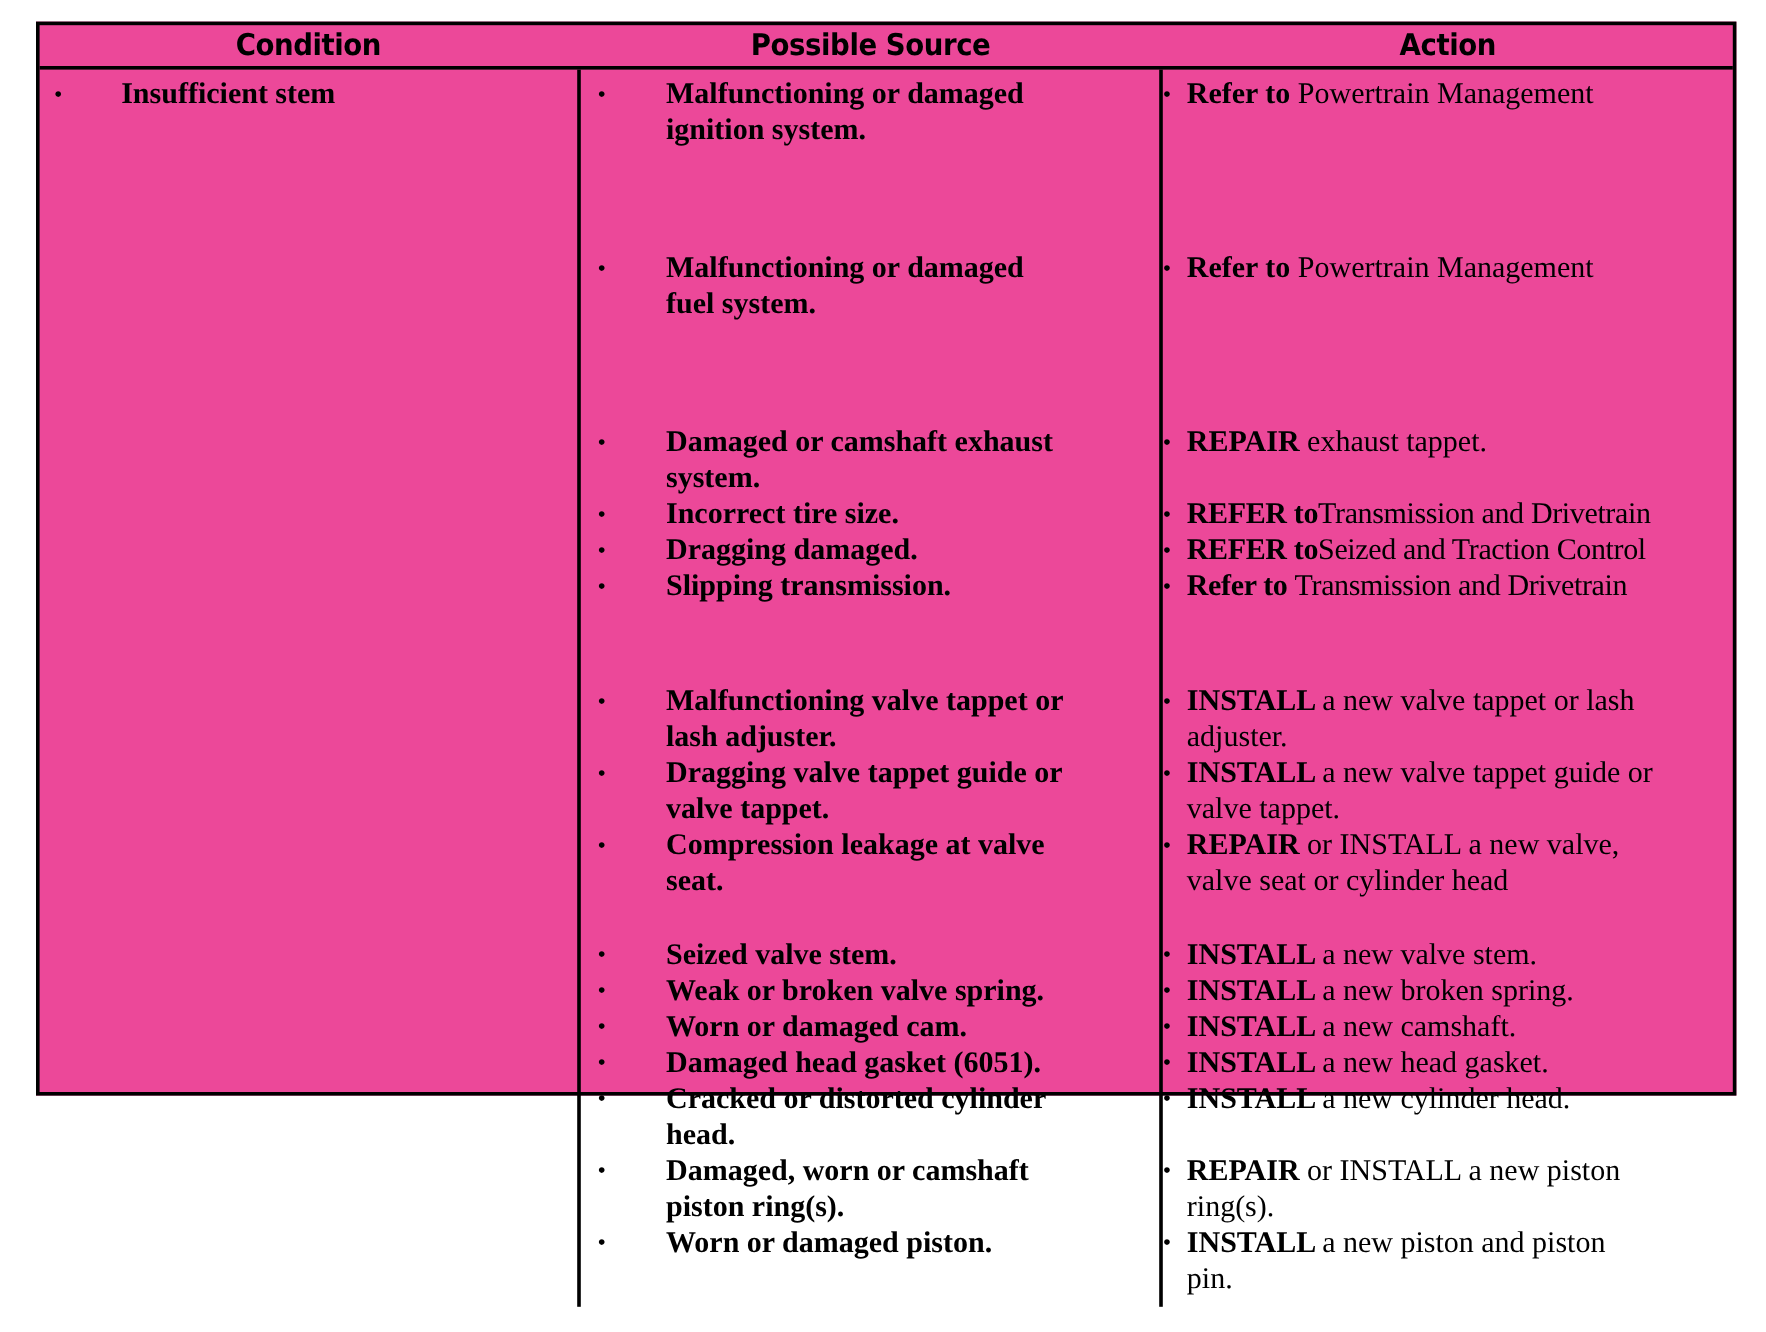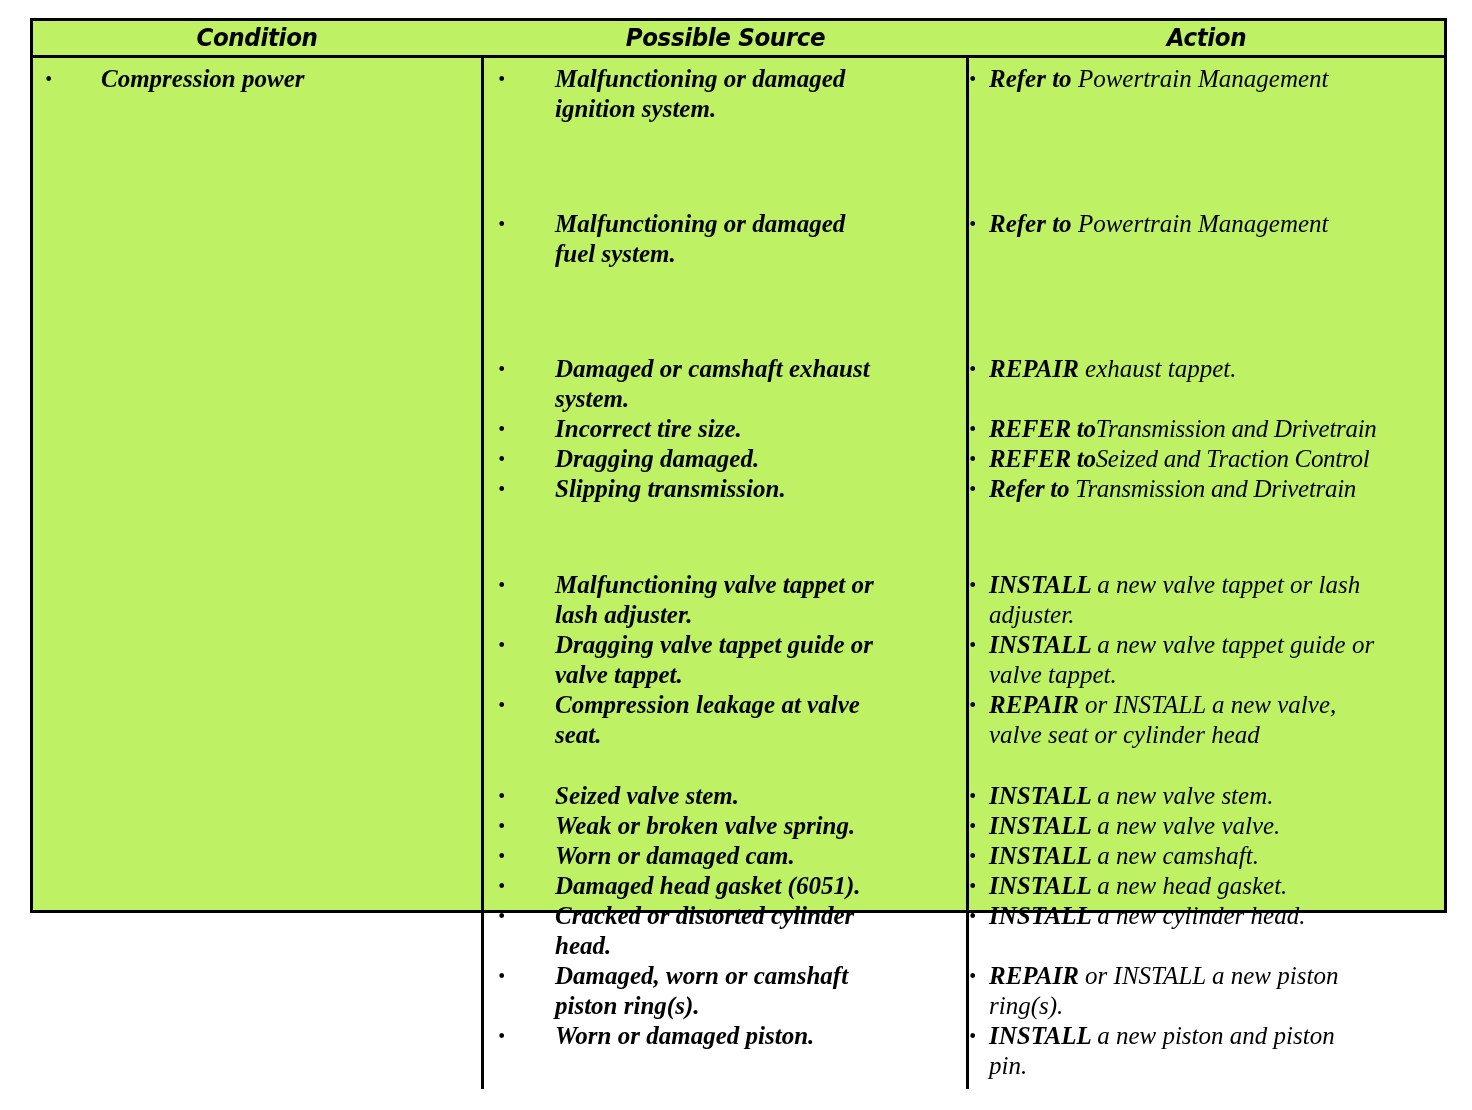--- a/index.html
+++ b/index.html
@@ -25,22 +25,21 @@
 
   
   .tbl {
     position: absolute;
     left: 30px;
     top: 18px;
     width: 1417px;
     height: 895px;
     box-sizing: border-box;
     border: 3px solid #000;
-    background: #bef264;
-    font-style: italic;
+    background: #ec4899;
   }
 
   .hdr-row {
     position: absolute;
     left: 0; top: 0;
     width: 100%;
     height: 37px;
     border-bottom: 3px solid #000;
     box-sizing: border-box;
   }
@@ -139,21 +138,21 @@
       <div class="hdr-cell hdr-c2">Possible Source</div>
       <div class="hdr-cell hdr-c3">Action</div>
     </div>
 
     <div class="vdiv vdiv-1"></div>
     <div class="vdiv vdiv-2"></div>
 
     <div class="col col-condition">
       <div class="item cond-item">
         <span class="bullet">•</span>
-        <span class="txt">Compression power</span>
+        <span class="txt">Insufficient stem</span>
       </div>
     </div>
 
     <div class="col col-source">
 
       <div class="item src-item" style="top:6px; width:400px;">
         <span class="bullet">•</span>
         <span class="txt">Malfunctioning or damaged ignition system.</span>
       </div>
 
@@ -280,21 +279,21 @@
         <span class="txt"><span class="lead">REPAIR </span><span class="rest">or INSTALL a new valve, valve seat or cylinder head</span></span>
       </div>
 
       <div class="item act-item wide" style="top:723px;">
         <span class="bullet">•</span>
         <span class="txt"><span class="lead">INSTALL </span><span class="rest">a new valve stem.</span></span>
       </div>
 
       <div class="item act-item wide" style="top:753px;">
         <span class="bullet">•</span>
-        <span class="txt"><span class="lead">INSTALL </span><span class="rest">a new valve valve.</span></span>
+        <span class="txt"><span class="lead">INSTALL </span><span class="rest">a new broken spring.</span></span>
       </div>
 
       <div class="item act-item wide" style="top:783px;">
         <span class="bullet">•</span>
         <span class="txt"><span class="lead">INSTALL </span><span class="rest">a new camshaft.</span></span>
       </div>
 
       <div class="item act-item wide" style="top:813px;">
         <span class="bullet">•</span>
         <span class="txt"><span class="lead">INSTALL </span><span class="rest">a new head gasket.</span></span>

